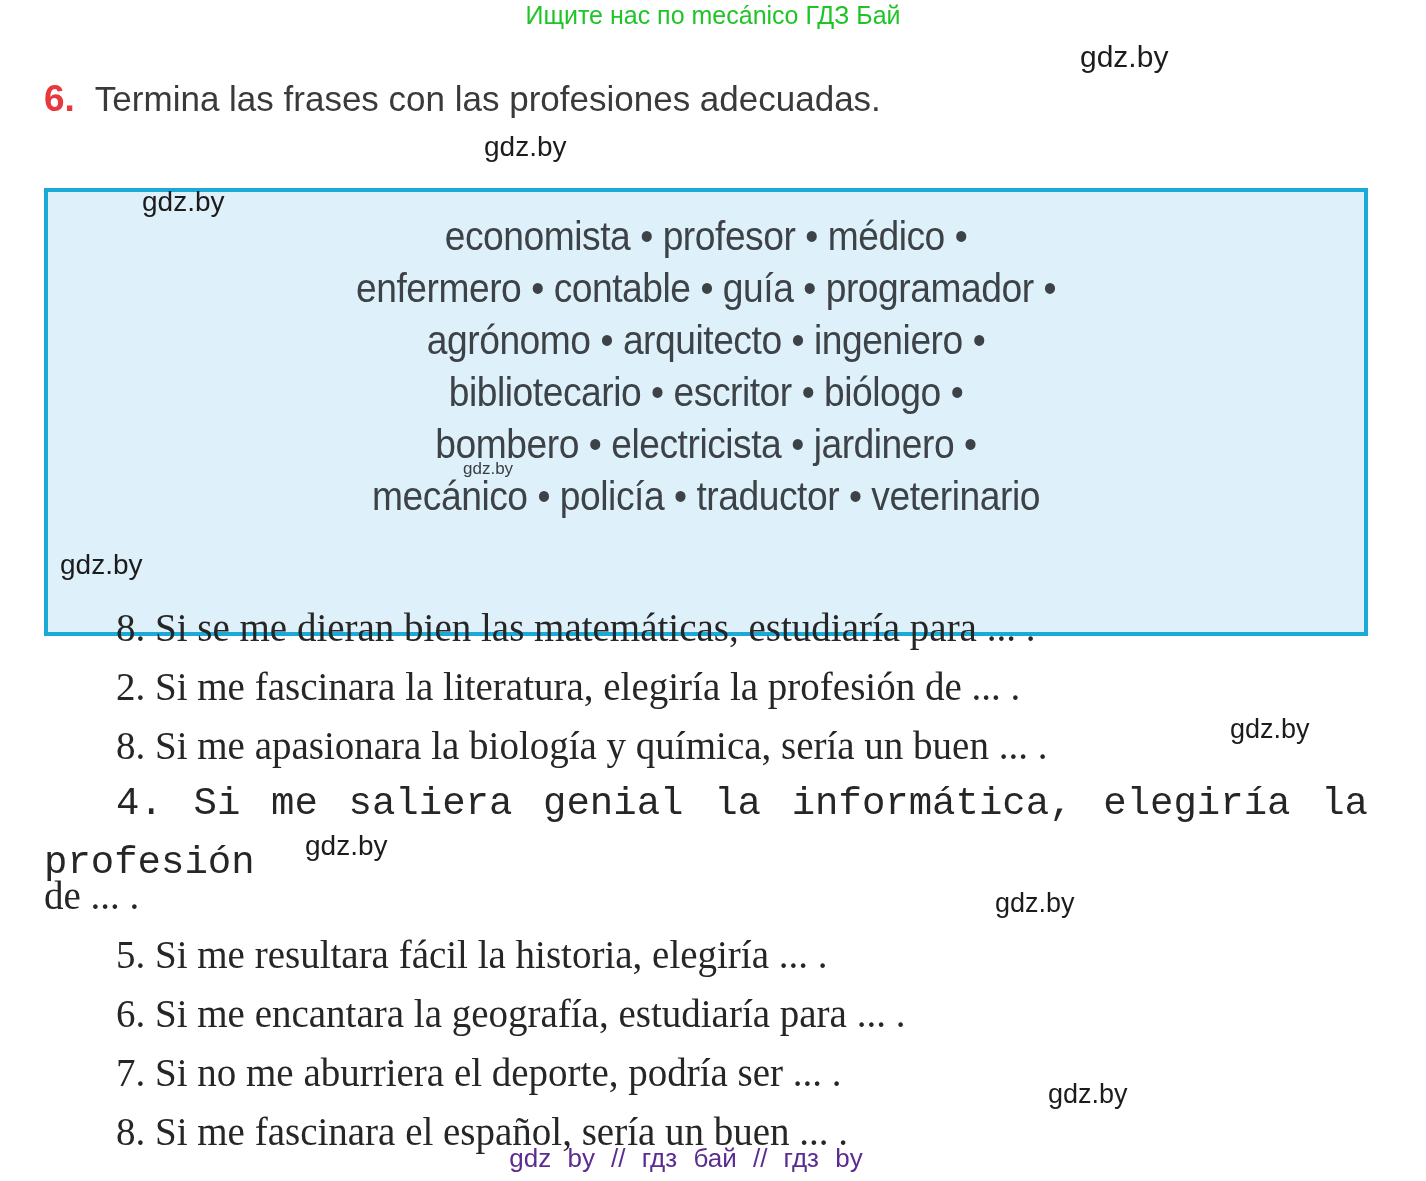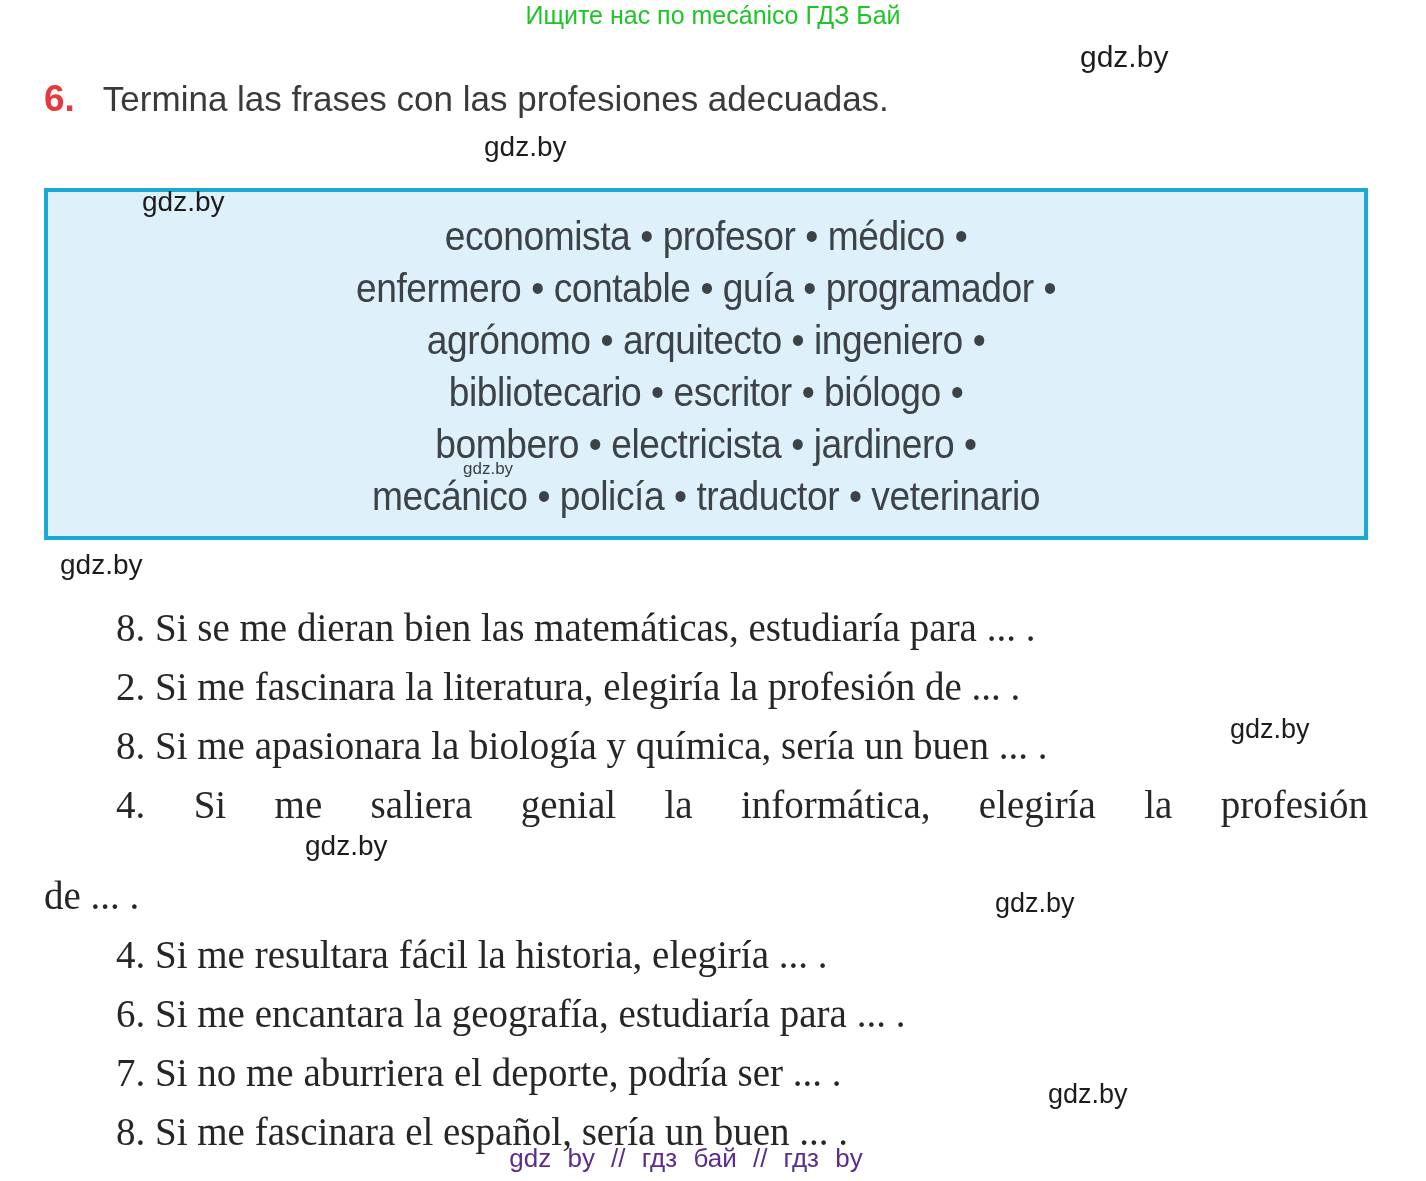--- a/index.html
+++ b/index.html
@@ -23,42 +23,42 @@
   .wm-small       { left:463px;  top:459px; font-size:17px; color:#3a3f44; }
   .wm-left        { left:60px;   top:549px; }
   .wm-s3          { left:1230px; top:714px; font-size:27px; }
   .wm-s4          { left:305px;  top:830px; }
   .wm-s5          { left:995px;  top:888px; font-size:27px; }
   .wm-s8          { left:1048px; top:1079px; font-size:27px; }
 
   
   .title-row { position:absolute; left:44px; top:78px; white-space:nowrap; }
   .ex-num  { color:#e8383b; font-weight:bold; font-size:37px; vertical-align:baseline; }
-  .ex-title{ color:#3a3a3a; font-size:35px; margin-left:28px; }
+  .ex-title{ color:#3a3a3a; font-size:35px; margin-left:20px; }
 
   
   .word-box {
-    position:absolute; left:44px; top:188px; width:1324px; height:352px;
+    position:absolute; left:44px; top:188px; width:1324px; height:448px;
     box-sizing:border-box; background:#def0fa; border:4px solid #1baad8;
     padding-top:18px;
   }
   .word-line {
     text-align:center; font-size:40px; line-height:52px; color:#3d4247;
     transform:scaleX(0.93); letter-spacing:-0.5px; white-space:nowrap;
   }
 
   
   .sentences {
     position:absolute; left:44px; top:598px; width:1324px;
     font-family:"Liberation Serif", serif; font-size:39px; color:#262626;
   }
   .sentence { height:59px; line-height:59px; padding-left:72px; white-space:nowrap; }
   .sentence.wrap-first {
     padding-left:0; text-indent:72px; white-space:normal;
-    text-align:justify; text-align-last:justify;
+    text-align:justify; text-align-last:justify;font-family:Liberation Mono, monospace;
   }
   .sentence.wrap-cont { padding-left:0;margin-top:32px; }
 
   
   .footer {
     position:absolute; top:1143px; left:-27px; width:100%;
     text-align:center; color:#5b2d91; font-size:26px; word-spacing:9px;
   }
 </style>
 </head>
@@ -88,21 +88,21 @@
   <span class="wm wm-box">gdz.by</span>
   <span class="wm wm-small">gdz.by</span>
   <span class="wm wm-left">gdz.by</span>
 
   <div class="sentences">
     <div class="sentence">8. Si se me dieran bien las matemáticas, estudiaría para ... .</div>
     <div class="sentence">2. Si me fascinara la literatura, elegiría la profesión de ... .</div>
     <div class="sentence">8. Si me apasionara la biología y química, sería un buen ... .</div>
     <div class="sentence wrap-first">4. Si me saliera genial la informática, elegiría la profesión</div>
     <div class="sentence wrap-cont">de ... .</div>
-    <div class="sentence">4. Si me resultara fácil la historia, elegiría ... .</div>
+    <div class="sentence">5. Si me resultara fácil la historia, elegiría ... .</div>
     <div class="sentence">6. Si me encantara la geografía, estudiaría para ... .</div>
     <div class="sentence">7. Si no me aburriera el deporte, podría ser ... .</div>
     <div class="sentence">8. Si me fascinara el español, sería un buen ... .</div>
   </div>
 
   <span class="wm wm-s3">gdz.by</span>
   <span class="wm wm-s4">gdz.by</span>
   <span class="wm wm-s5">gdz.by</span>
   <span class="wm wm-s8">gdz.by</span>
 

